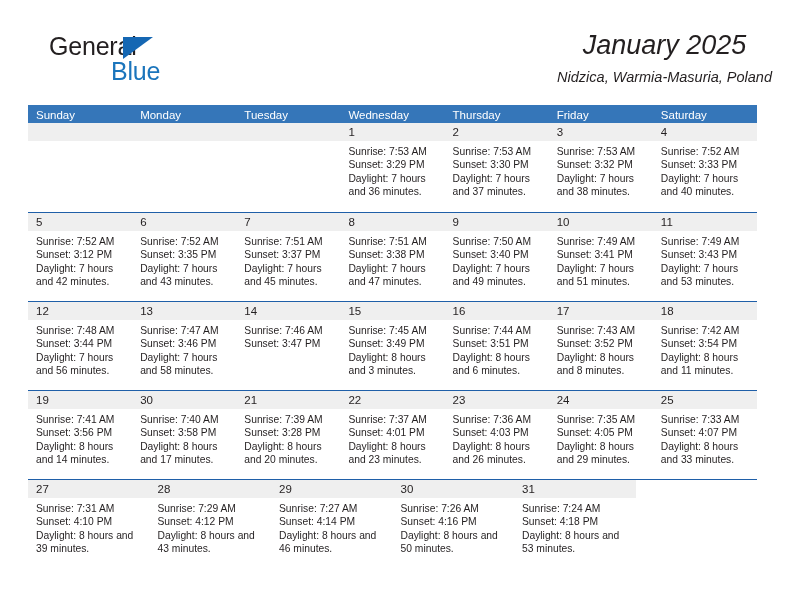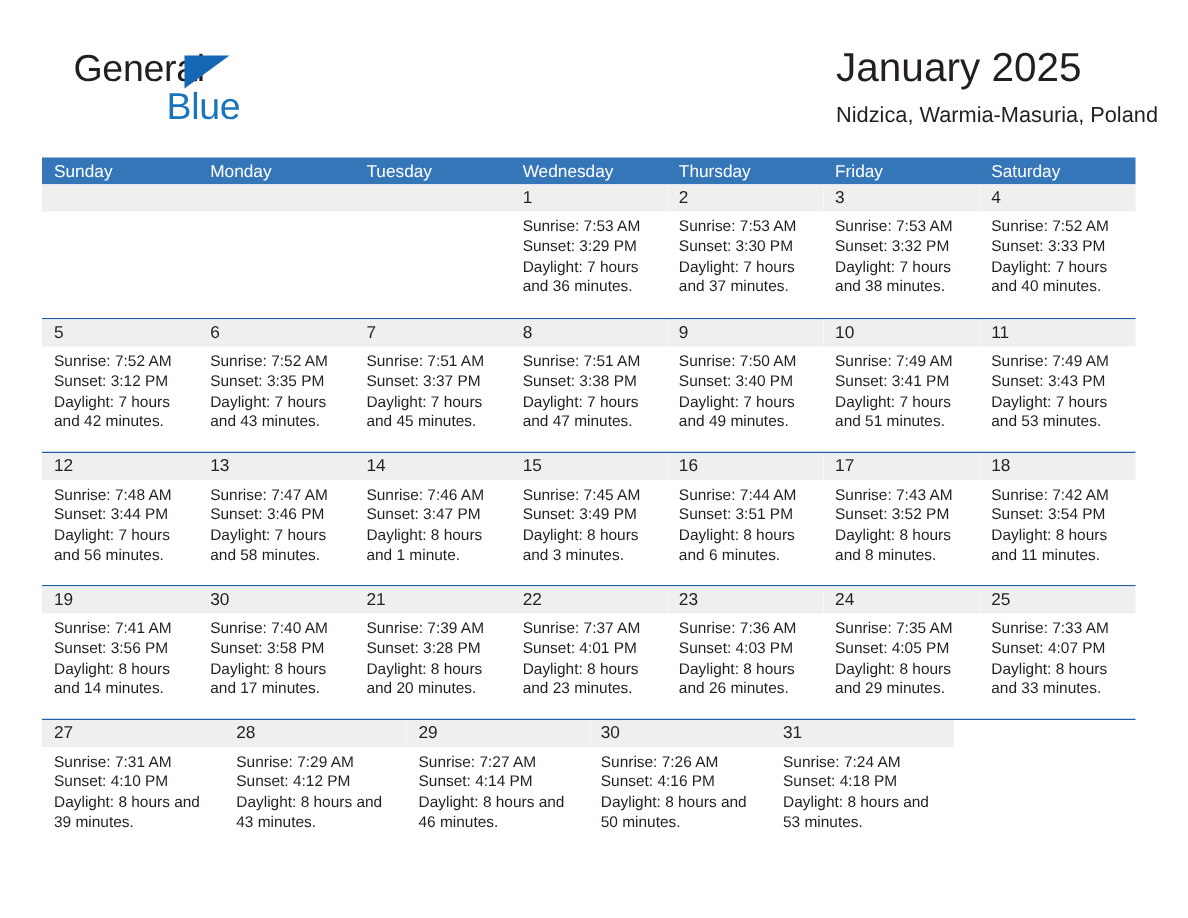--- a/index.html
+++ b/index.html
@@ -63,21 +63,22 @@
     font-size: 25px;
     letter-spacing: -0.2px;
     color: #1b75bc;
     line-height: 28px;
     font-weight: 400;
   }
   .title-block {
     position: absolute;
     right: 0;
     top: 0;
-    text-align: left;
+    text-align: center;
+    font-style: italic;
   }
   .cal-title {
     font-size: 27px;
     color: #231f20;
     line-height: 34px;
     white-space: nowrap;
   }
   .cal-subtitle {
     font-size: 14.5px;
     color: #231f20;
@@ -331,21 +332,20 @@
               <div class="daylight">Daylight: 7 hours and 58 minutes.</div>
             </div>
           </div>
           <div class="day-cell">
             <div class="day-num-band">
               <span class="day-num">14</span>
             </div>
             <div class="day-info">
               <div>Sunrise: 7:46 AM</div>
               <div>Sunset: 3:47 PM</div>
-              <div class="daylight">Daylight: 8 hours and 1 minute.</div>
             </div>
           </div>
           <div class="day-cell">
             <div class="day-num-band">
               <span class="day-num">15</span>
             </div>
             <div class="day-info">
               <div>Sunrise: 7:45 AM</div>
               <div>Sunset: 3:49 PM</div>
               <div class="daylight">Daylight: 8 hours and 3 minutes.</div>

